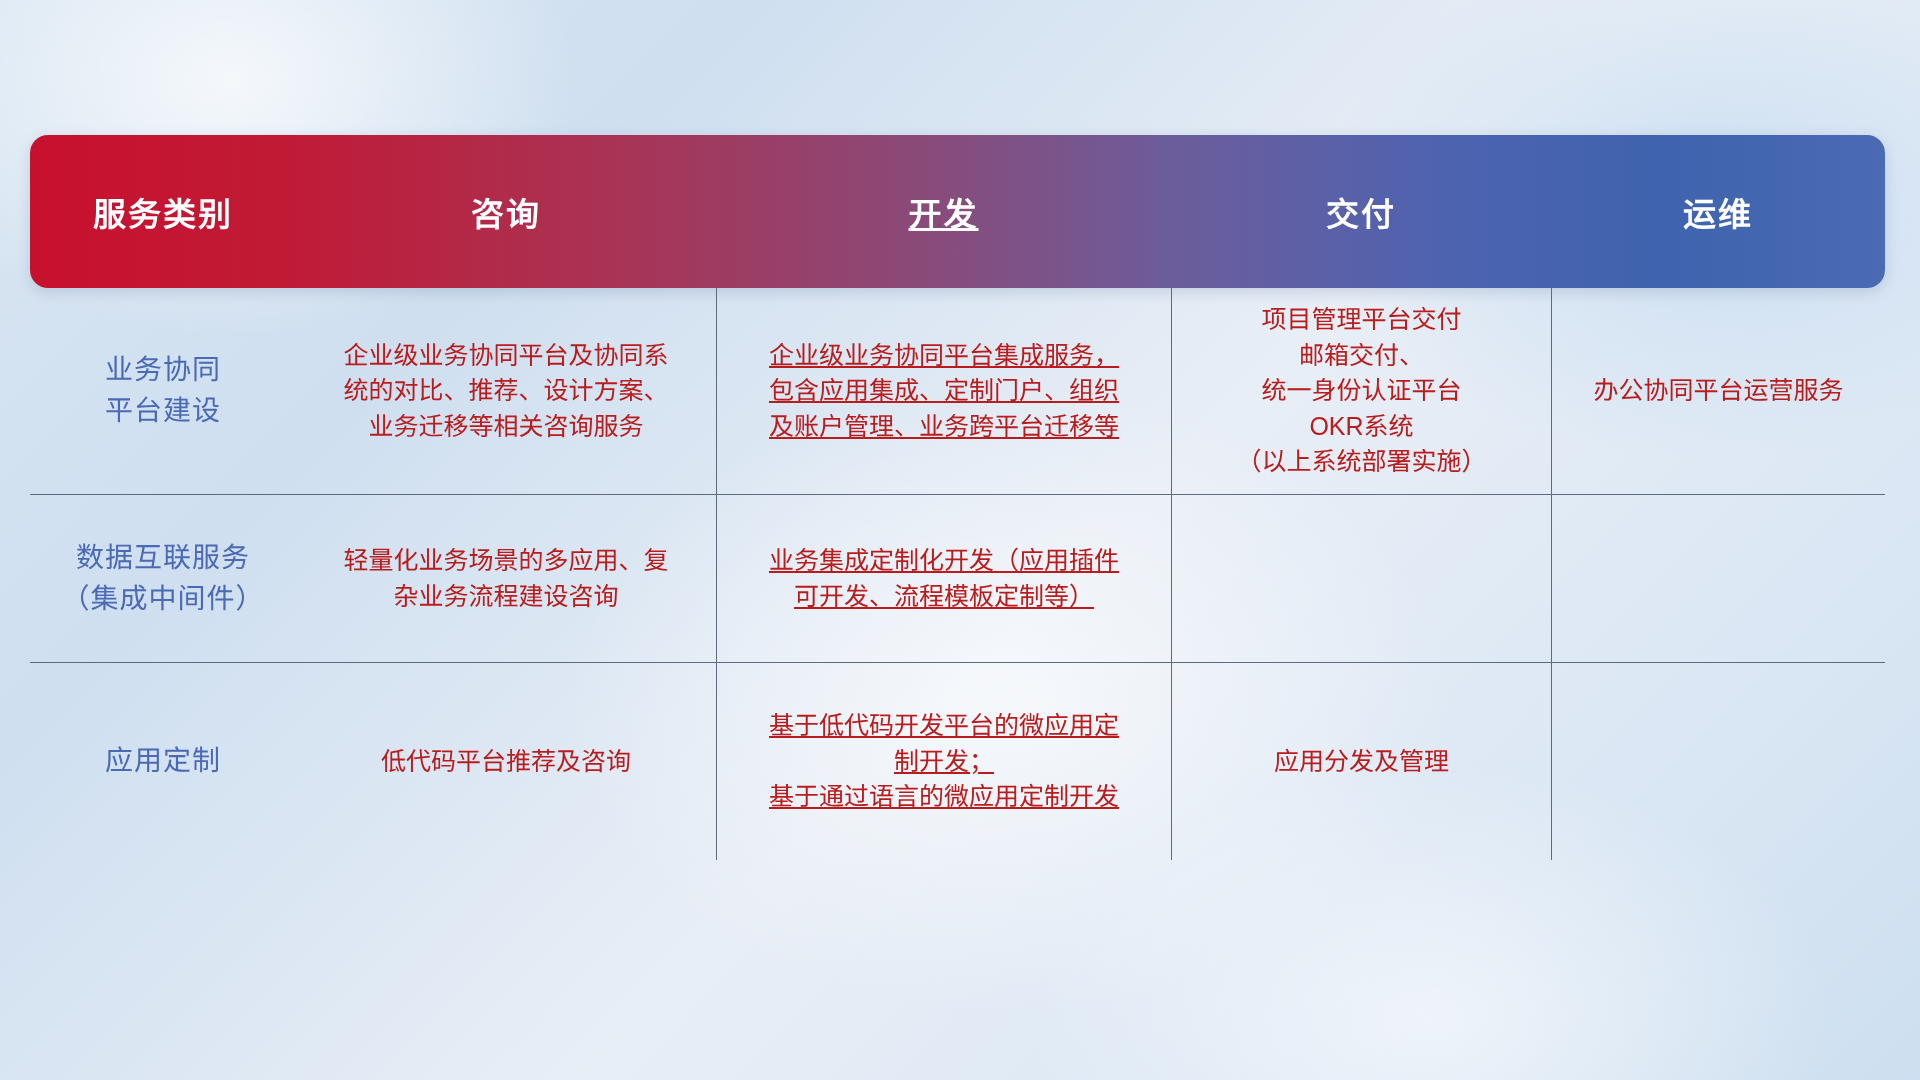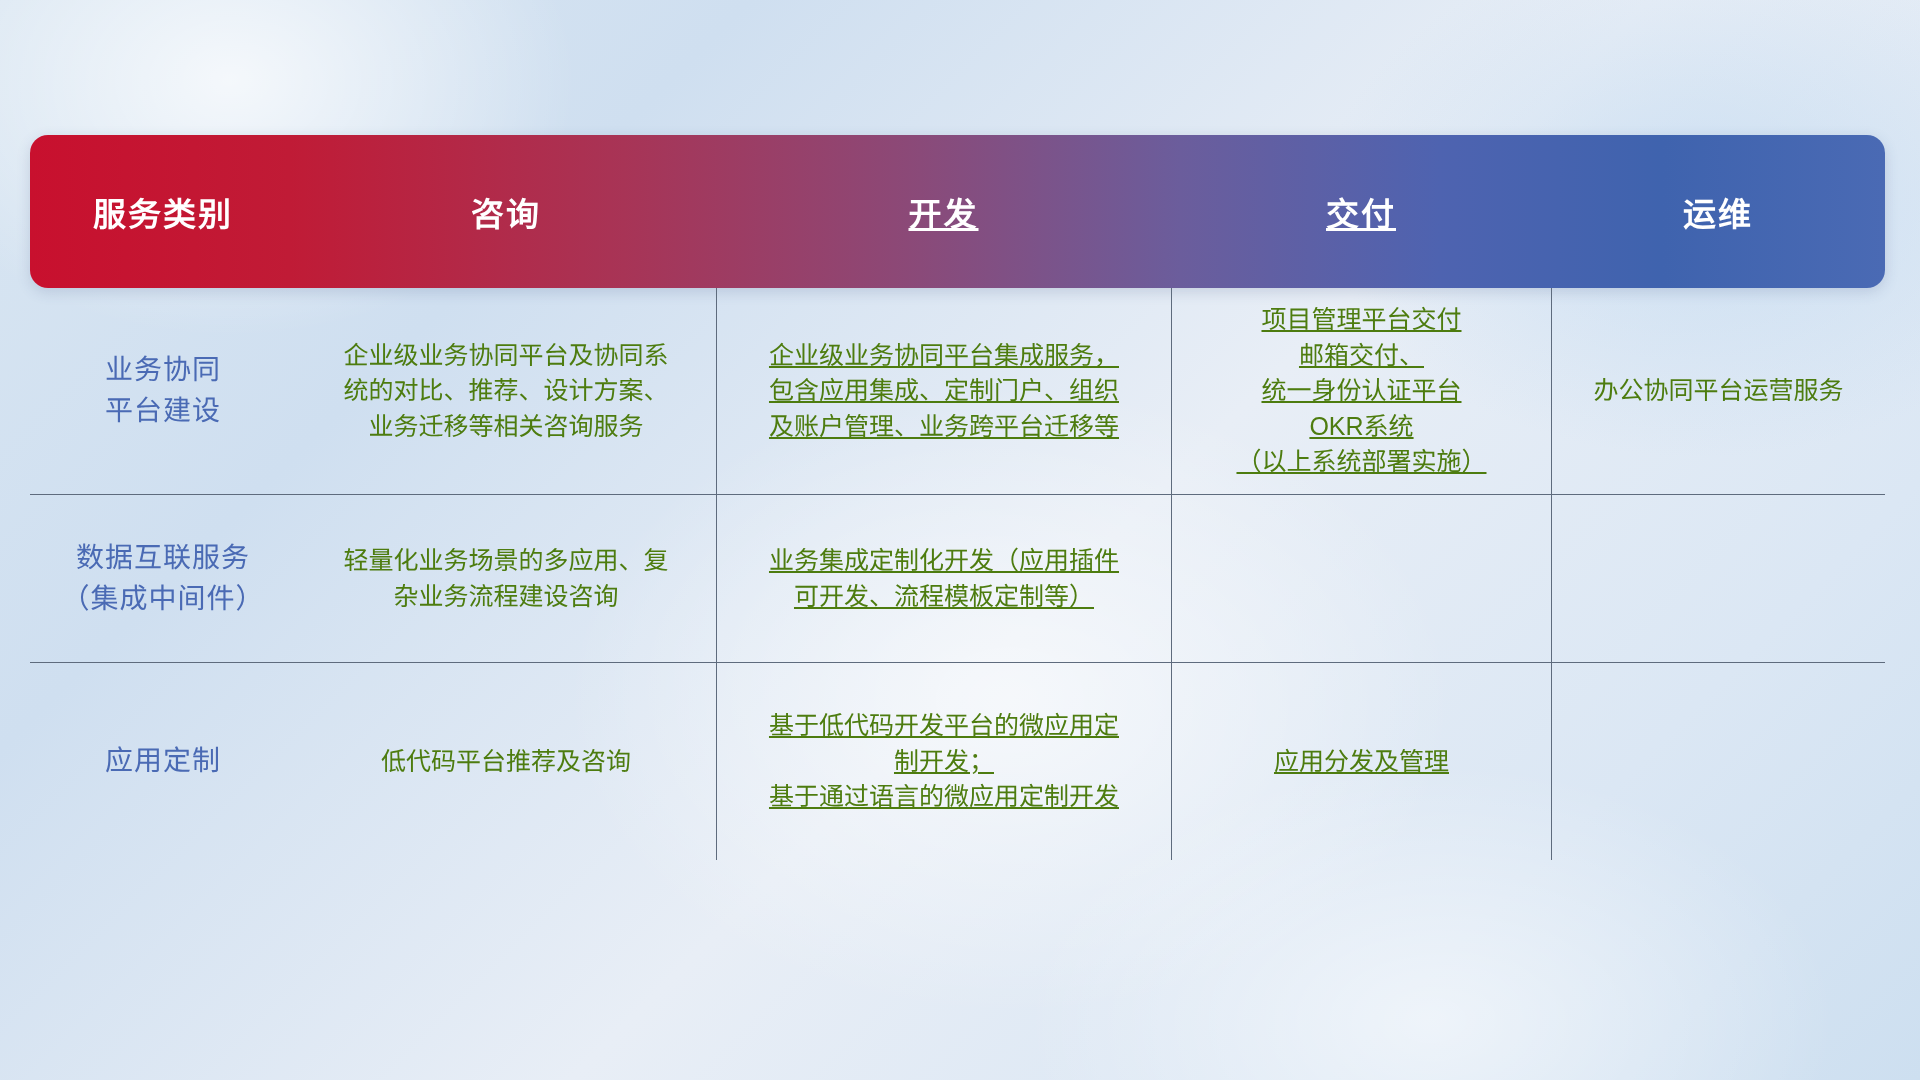--- a/index.html
+++ b/index.html
@@ -71,42 +71,42 @@
     justify-content: center;
     color: #ffffff;
     font-size: 33px;
     font-weight: bold;
     letter-spacing: 2px;
     box-sizing: border-box;
   }
   .col-0 { width: 266px; }
   .col-1 { width: 420px; }
   .col-2 { width: 455px; text-decoration: underline; }
-  .col-3 { width: 380px; text-decoration: underline; }
+  .col-3 { width: 380px; }
   .col-4 { width: 334px; }
 
   
   .table-body {
     margin-top: 0;
   }
   .tr {
     display: flex;
     position: relative;
   }
   .tr + .tr .td { border-top: 1px solid #5e6b7d; }
   .td {
     box-sizing: border-box;
     padding: 14px 18px;
     display: flex;
     align-items: center;
     justify-content: center;
     text-align: center;
     font-size: 25px;
     line-height: 1.42;
-    color: #4d7c0f;
+    color: #b91c1c;
     white-space: pre-line;
   }
   .td.cat {
     color: #4a6ab4;
     font-weight: normal;
     font-size: 28px;
     line-height: 1.45;
     letter-spacing: 1px;
   }
   

